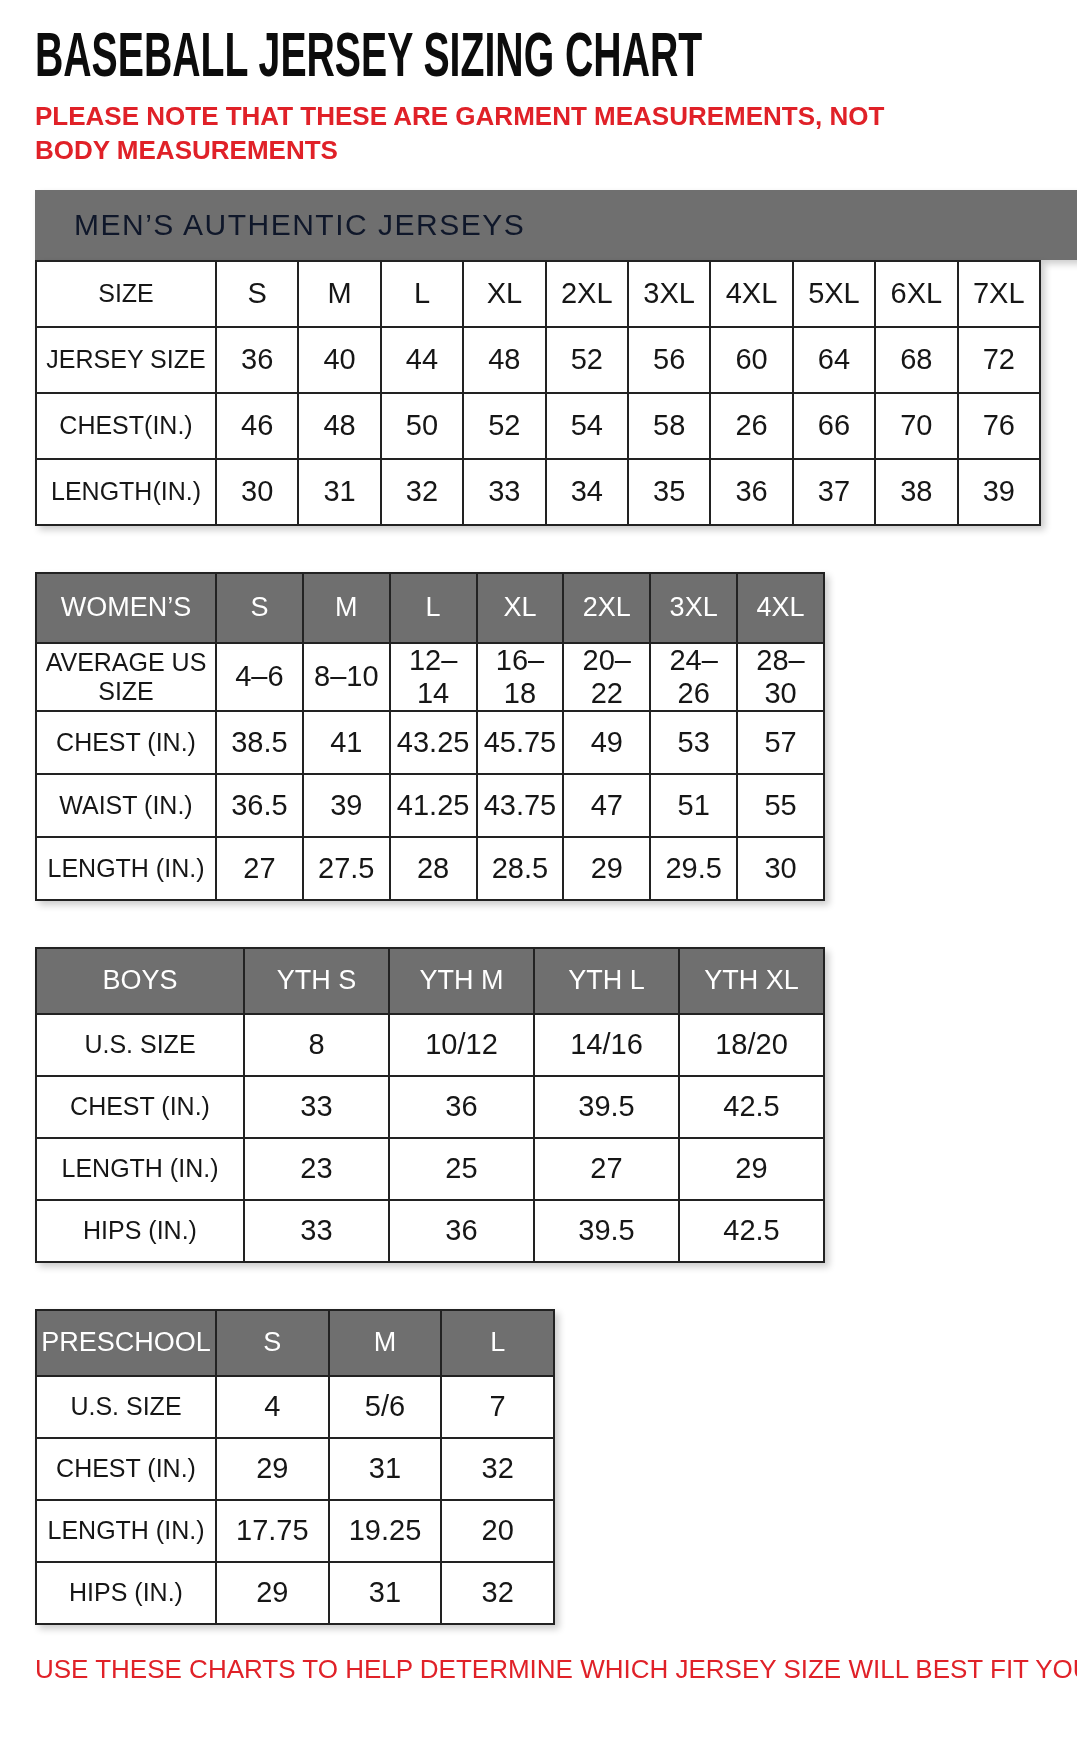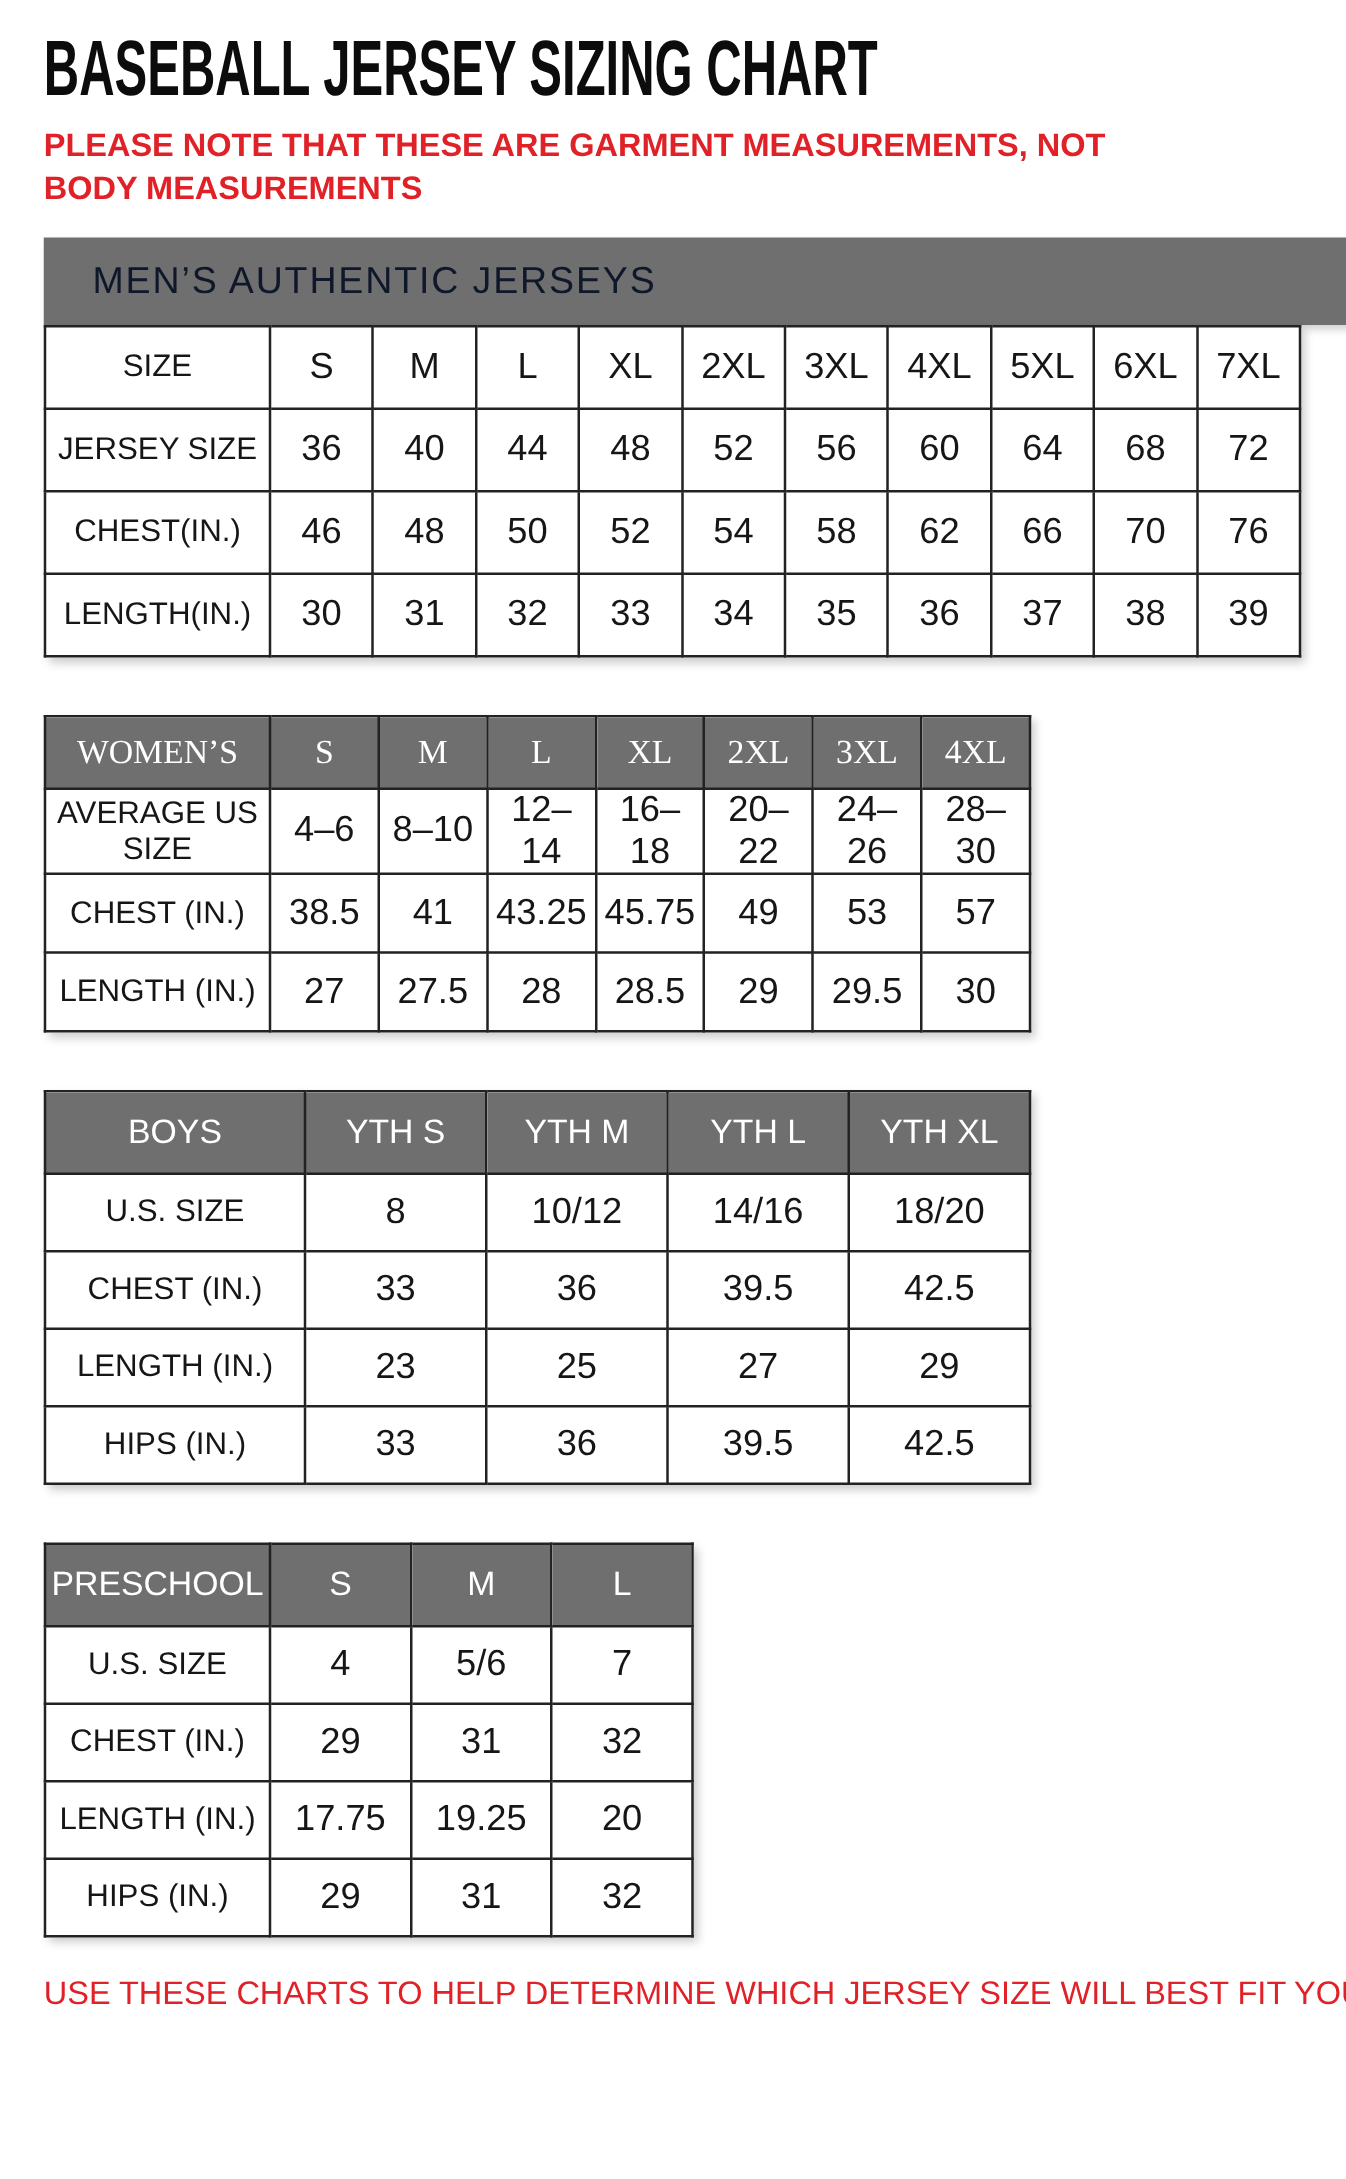--- a/index.html
+++ b/index.html
@@ -33,21 +33,21 @@
   .grid th{background:#6f6f6f;color:#ffffff;font-size:27px;font-weight:400;
            border-color:#222222;}
   .grid th.label{font-size:27px;}
 
   .mens-table{width:1006px;}
   .mens-table tr{height:66px;}
   .mens-table td.label{width:180px;}
 
   .womens-table{width:790px;}
   .womens-table tr{height:63px;}
-  .womens-table tr.head{height:58px;font-family:Liberation Serif, serif;}
+  .womens-table tr.head{height:70px;}
   .womens-table .label{width:180px;}
 
   .boys-table{width:790px;}
   .boys-table tr{height:62px;}
   .boys-table tr.head{height:66px;}
   .boys-table .label{width:208px;}
 
   .preschool-table{width:520px;}
   .preschool-table tr{height:62px;}
   .preschool-table tr.head{height:66px;}
@@ -95,21 +95,21 @@
             <td>72</td>
           </tr>
           <tr>
             <td class="label">CHEST(IN.)</td>
             <td>46</td>
             <td>48</td>
             <td>50</td>
             <td>52</td>
             <td>54</td>
             <td>58</td>
-            <td>62</td>
+            <td>26</td>
             <td>66</td>
             <td>70</td>
             <td>76</td>
           </tr>
           <tr>
             <td class="label">LENGTH(IN.)</td>
             <td>30</td>
             <td>31</td>
             <td>32</td>
             <td>33</td>
@@ -153,20 +153,30 @@
             <td class="label">CHEST (IN.)</td>
             <td>38.5</td>
             <td>41</td>
             <td>43.25</td>
             <td>45.75</td>
             <td>49</td>
             <td>53</td>
             <td>57</td>
           </tr>
           <tr>
+            <td class="label">WAIST (IN.)</td>
+            <td>36.5</td>
+            <td>39</td>
+            <td>41.25</td>
+            <td>43.75</td>
+            <td>47</td>
+            <td>51</td>
+            <td>55</td>
+          </tr>
+          <tr>
             <td class="label">LENGTH (IN.)</td>
             <td>27</td>
             <td>27.5</td>
             <td>28</td>
             <td>28.5</td>
             <td>29</td>
             <td>29.5</td>
             <td>30</td>
           </tr>
         </tbody>

